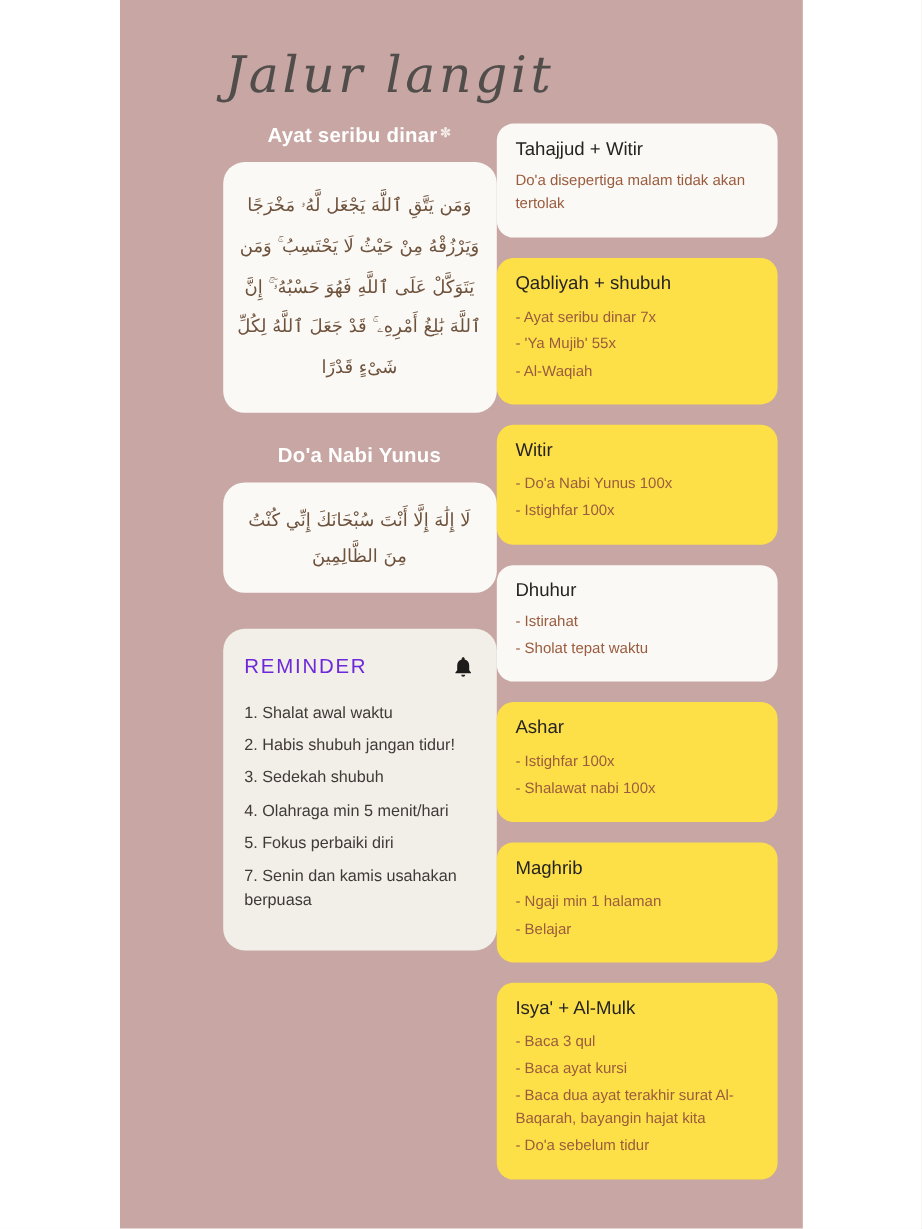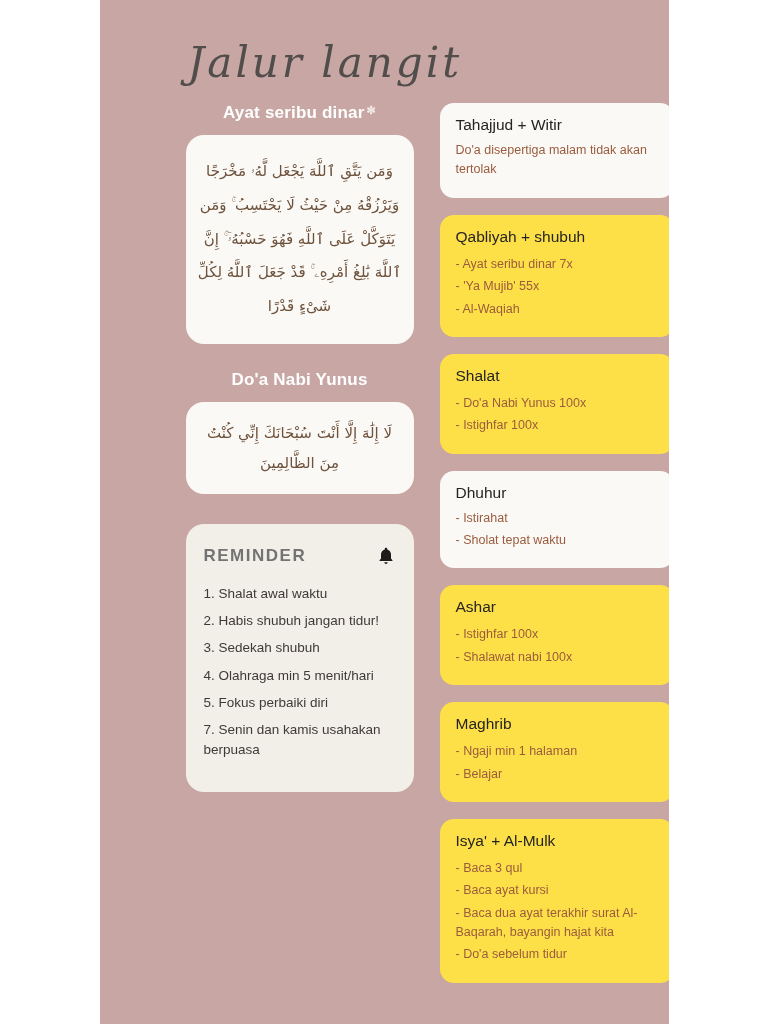--- a/index.html
+++ b/index.html
@@ -18,21 +18,21 @@
   .title {
     font-family: "DejaVu Serif", serif;
     font-style: italic; font-weight: 400;
     font-size: 42px; color: #514d4b;
     letter-spacing: 3px;
     margin-left: 88px; margin-bottom: 16px;
     white-space: nowrap;
   }
 
   .columns {
-    display: flex; gap: 26px;
+    display: flex; 
     padding: 0 42px 0 86px;
   }
   .col-left { width: 228px; flex: none; }
   .col-right { width: 234px; flex: none; }
 
   .sect-heading {
     color: #ffffff; font-weight: bold; font-size: 17px;
     text-align: center; margin-bottom: 12px; letter-spacing: .2px;
   }
   .sparkle { font-size: 11px; color: #f3ece8; vertical-align: 4px; margin-left: 2px; }
@@ -52,21 +52,21 @@
 
   .reminder-card {
     background: #f2efe9; border-radius: 18px;
     padding: 22px 18px 24px 18px; margin-top: 30px;
   }
   .reminder-head {
     display: flex; align-items: center; justify-content: space-between;
     margin-bottom: 18px;
   }
   .reminder-title {
-    font-weight: bold; font-size: 17px; letter-spacing: 1.5px; color: #737373;
+    font-weight: normal; font-size: 17px; letter-spacing: 1.5px; color: #6d28d9;
   }
   .bell { width: 20px; height: 20px; display: block; }
   .reminder-item {
     font-size: 13.5px; color: #3f3a37; line-height: 1.5;
     margin-bottom: 7px;
   }
 
   .sched-card {
     border-radius: 14px; padding: 13px 16px 15px 16px; margin-bottom: 17px;
   }
@@ -139,21 +139,21 @@
   <div class="sched-card beige">
     <div class="sched-title">Qabliyah + shubuh</div>
     <div>
               <div class="sched-item">- Ayat seribu dinar 7x</div>
               <div class="sched-item">- 'Ya Mujib' 55x</div>
               <div class="sched-item">- Al-Waqiah</div>
             </div>
   </div>
 
   <div class="sched-card beige">
-    <div class="sched-title">Shalat</div>
+    <div class="sched-title">Witir</div>
     <div>
               <div class="sched-item">- Do'a Nabi Yunus 100x</div>
               <div class="sched-item">- Istighfar 100x</div>
             </div>
   </div>
 
   <div class="sched-card white">
     <div class="sched-title">Dhuhur</div>
     <div>
               <div class="sched-item">- Istirahat</div>

